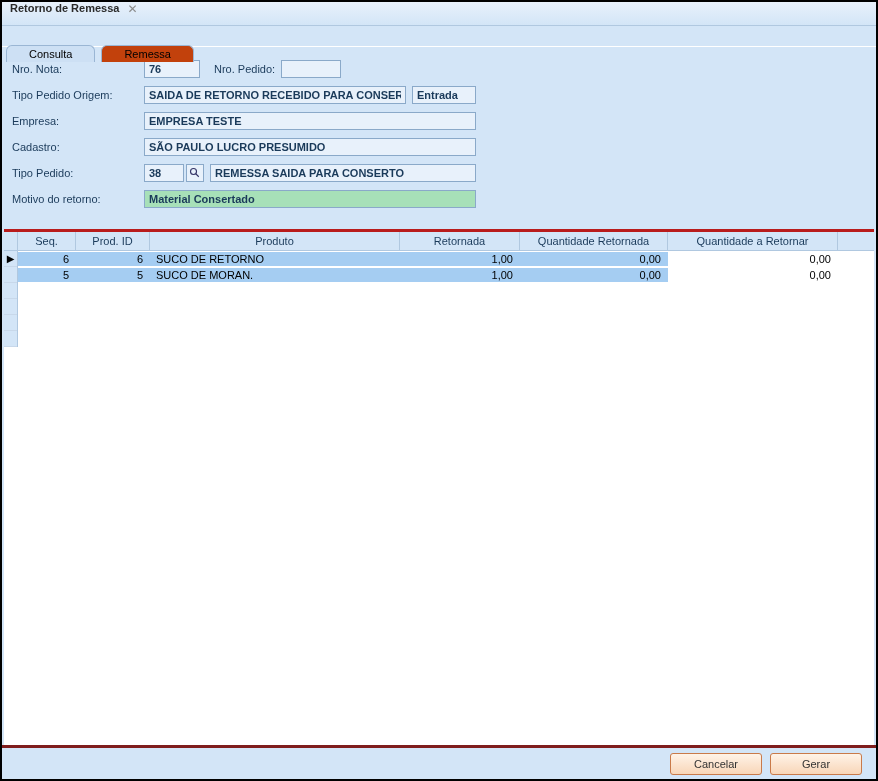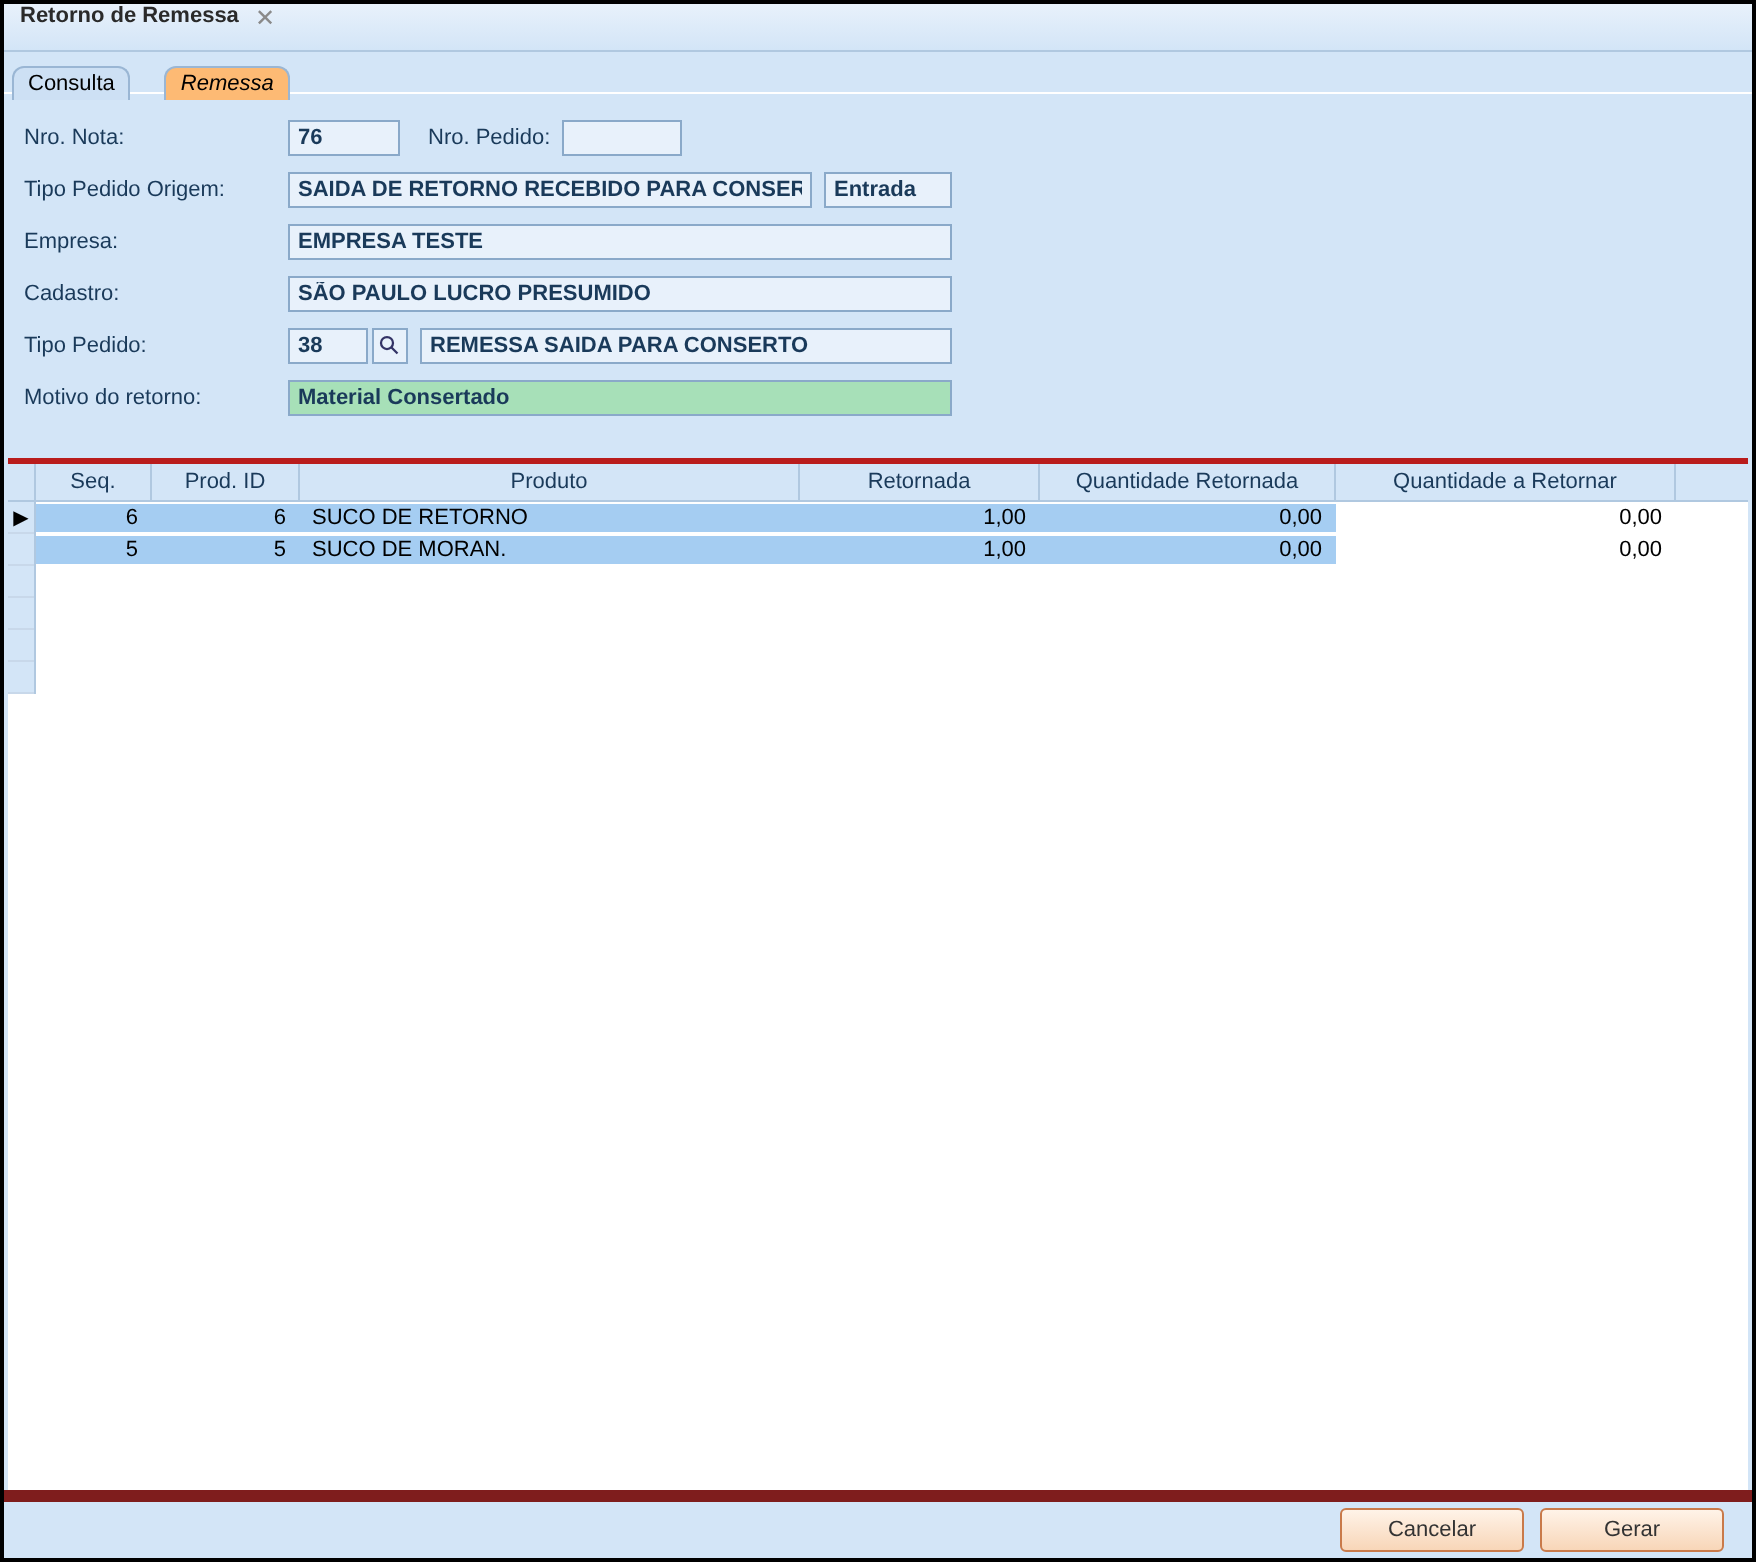--- a/index.html
+++ b/index.html
@@ -2,22 +2,22 @@
 <html><head>
 <meta charset="utf-8">
 <style>
 * { box-sizing: border-box; margin: 0; padding: 0; font-family: Tahoma, Arial, sans-serif; font-size: 11px; }
 body { background: #fff; }
 .window { width: 878px; height: 781px; border: 2px solid #000; background: #d3e5f7; display: flex; flex-direction: column; }
 .titlebar { display: flex; align-items: flex-start; height: 24px; padding: 0 8px; background: linear-gradient(#e8f1fb,#d3e5f7); border-bottom: 1px solid #b0c8e0; }
 .titlebar-title { font-weight: bold; color: #2a2a2a; }
 .titlebar-close { margin-left: 8px; color: #8a8a8a; cursor: pointer; font-size: 12px; }
 .tabs { display: flex; align-items: flex-end; height: 20px; padding-left: 4px; background: #d3e5f7; }
-.tab { padding: 2px 7px; border: 1px solid #9ab6d4; border-bottom: none; border-top-left-radius: 6px; border-top-right-radius: 6px; background: #cde0f4; margin-right: 17px; cursor: pointer; position: relative; top: 4px; }
-.tab.active { background: #fdba74; font-style: italic; }
+.tab { padding: 2px 22px; border: 1px solid #9ab6d4; border-bottom: none; border-top-left-radius: 6px; border-top-right-radius: 6px; background: #cde0f4; margin-right: 6px; cursor: pointer; position: relative; top: 16px; }
+.tab.active { background: #c2410c; }
 .form-area { padding: 12px 10px 8px 10px; background: #d3e5f7; border-top: 1px solid #fff; }
 .form-row { display: flex; align-items: center; margin-bottom: 6px; min-height: 20px; }
 .form-label { width: 132px; color: #1a3a5a; }
 .text-input { height: 18px; border: 1px solid #8aa9c9; background: #e8f1fb; padding: 1px 4px; color: #1a3a5a; font-weight: bold; }
 .text-input.readonly { background: #e8f1fb; }
 .text-input.green { background: #a7e0b8; }
 .lookup-btn { width: 18px; height: 18px; border: 1px solid #8aa9c9; background: #e8f1fb; display: inline-flex; align-items: center; justify-content: center; cursor: pointer; margin-left: 2px; }
 .lookup-btn svg { width: 12px; height: 12px; }
 .grid-wrap { flex: 1; background: #fff; border-top: 3px solid #b91c1c; margin: 6px 2px 0 2px; display: flex; flex-direction: column; overflow: hidden; }
 .grid-header { display: flex; background: #d3e5f7; border-bottom: 1px solid #b0c8e0; }
@@ -26,21 +26,21 @@
 .grid-row { display: flex; height: 16px; align-items: center; }
 .grid-row.selected .gc { background: #a5cdf2; }
 .gc { padding: 1px 6px; border-right: 1px solid transparent; }
 .col-seq { width: 58px; text-align: right; }
 .col-pid { width: 74px; text-align: right; }
 .col-prod { width: 250px; text-align: left; }
 .col-qty { width: 120px; text-align: right; }
 .col-qret { width: 148px; text-align: right; }
 .col-qaret { width: 170px; text-align: right; }
 .grid-body .col-qaret { background: #fff !important; }
-.footer { height: 34px; display: flex; align-items: center; justify-content: flex-end; padding: 0 14px; background: #d3e5f7; border-top: 6px solid #7f1d1d; gap: 8px; }
+.footer { height: 34px; display: flex; align-items: center; justify-content: flex-end; padding: 0 14px; background: #d3e5f7; border-top: 3px solid #7f1d1d; gap: 8px; }
 .btn { min-width: 92px; height: 22px; border: 1px solid #c97a4a; border-radius: 3px; background: linear-gradient(#fff3e8,#f8d6b8); color: #333; cursor: pointer; }
 .grid-rows-container { display:flex; }
 .grid-indicator-col { width:14px; background:#d3e5f7; display:flex; flex-direction:column; border-right:1px solid #b0c8e0;}
 .grid-indicator-cell { height:16px; display:flex; align-items:center; justify-content:center; border-bottom:1px solid #c8d8ea; font-size:10px;}
 .grid-data-col { flex:1; }
 .gh.leftpad { width:14px; border-right:1px solid #b0c8e0; background:#d3e5f7;}
 </style>
 </head>
 <body>
 

